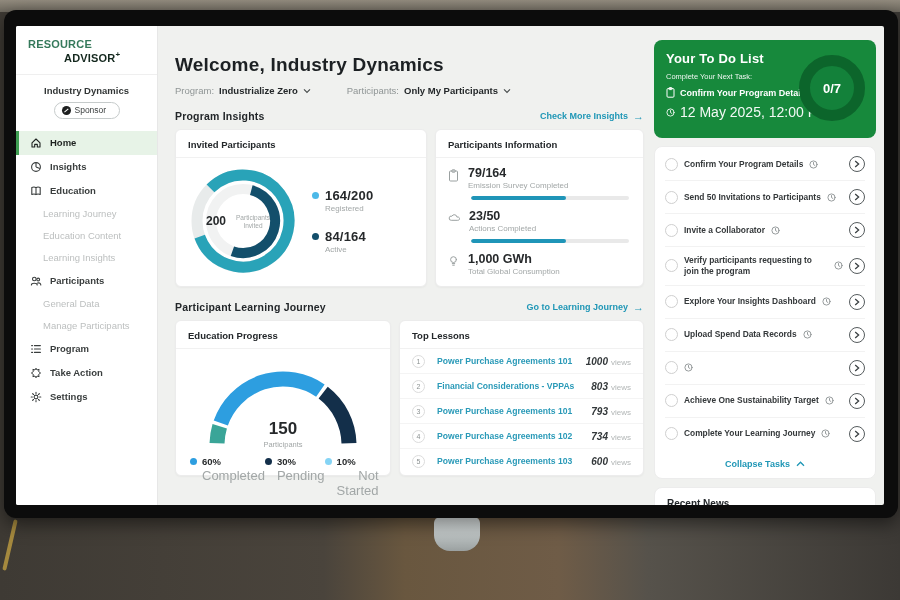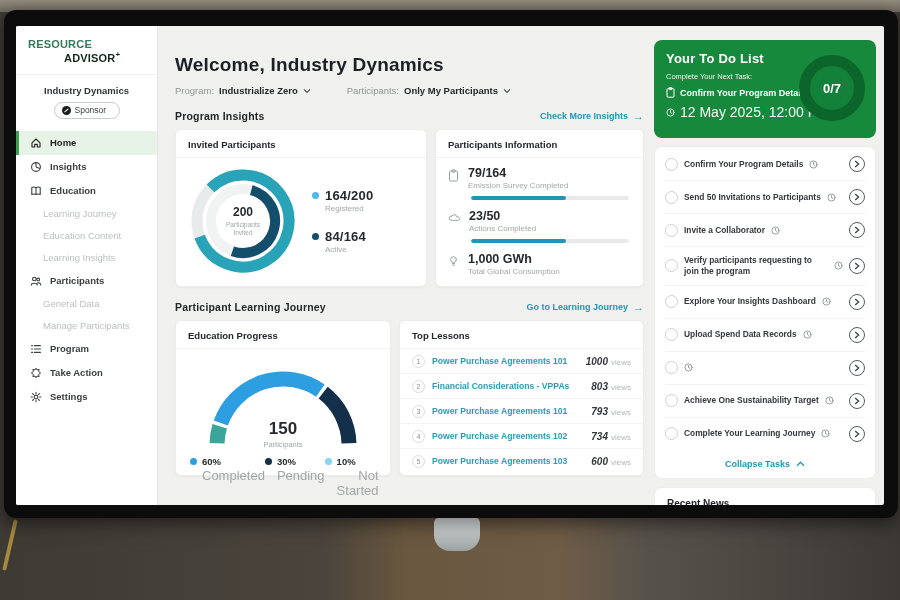--- a/index.html
+++ b/index.html
@@ -57,21 +57,21 @@
   .arrow { font-size:11px; line-height:1; }
   .cards-row { display:flex; gap:8px; margin-top:7px; align-items:stretch; }
   .card { background:#fff; border-radius:6px; border:1px solid #ececec; box-shadow:0 1px 2px rgba(0,0,0,.04); }
   .card-title { font-size:9.5px; font-weight:bold; color:#23272a; padding:9px 12px 7px;
     border-bottom:1px solid #f1f1f1; }
 
   
   .card-donut { width:252px; height:158px; }
   .donut-body { display:flex; align-items:center; padding:4px 8px; }
   .donut-wrap { position:relative; width:118px; height:118px; flex-shrink:0; }
-  .donut-center { position:absolute; inset:0; display:flex; flex-direction:column; align-items:center;
+  .donut-center { position:absolute; inset:0; display:flex; flex-direction:row; align-items:center;
     justify-content:center; text-align:center; }
   .donut-center .v { font-size:12px; font-weight:bold; color:#26292b; }
   .donut-center .l { font-size:6.5px; color:#a2a7a7; margin-top:2px; width:54px; line-height:1.3; }
   .legend-col { margin-left:10px; display:flex; flex-direction:column; gap:16px; }
   .leg-item { display:flex; gap:6px; align-items:flex-start; }
   .leg-dot { width:7px; height:7px; border-radius:50%; margin-top:4px; flex-shrink:0; }
   .leg-val { font-size:13px; font-weight:bold; color:#26292b; letter-spacing:.2px; }
   .leg-lab { font-size:8px; color:#a2a7a7; margin-top:1px; }
 
   
@@ -91,21 +91,21 @@
   .gauge-center .v { font-size:17px; font-weight:bold; color:#26292b; }
   .gauge-center .l { font-size:7.5px; color:#a2a7a7; margin-top:1px; }
   .gauge-legend { display:flex; justify-content:space-between; padding:7px 14px 0; }
   .gl-item { display:flex; gap:5px; }
   .gl-dot { width:7px; height:7px; border-radius:50%; margin-top:2px; flex-shrink:0; }
   .gl-val { font-size:9.5px; font-weight:bold; color:#26292b; }
   .gl-lab { font-size:13px; color:#a2a7a7; margin-top:1px;text-align:right; }
 
   
   .card-lessons { flex:1; height:156px; overflow:hidden; }
-  .lesson-row { display:flex; align-items:center; gap:7px; padding:5.5px 12px;
+  .lesson-row { display:flex; align-items:center; gap:12px; padding:5.5px 12px;
     border-bottom:1px solid #f4f4f4; cursor:pointer; }
   .rank { width:13px; height:13px; border:1px solid #dcdcdc; border-radius:50%; font-size:7px;
     color:#8b9191; display:flex; align-items:center; justify-content:center; flex-shrink:0; }
   .lesson-title { flex:1; font-size:8.6px; font-weight:bold; color:#2a9ab8; line-height:1.2; }
   .views-num { font-size:10px; font-weight:bold; color:#33383a;font-style:italic; }
   .views-suffix { font-size:8px; color:#b2b6b6; margin-left:3px; }
 
   
   .rightpanel { position:absolute; left:638px; top:14px; width:222px; }
   .todo-green { background:#17893c; border-radius:8px; color:#fff; padding:11px 12px; height:98px;

